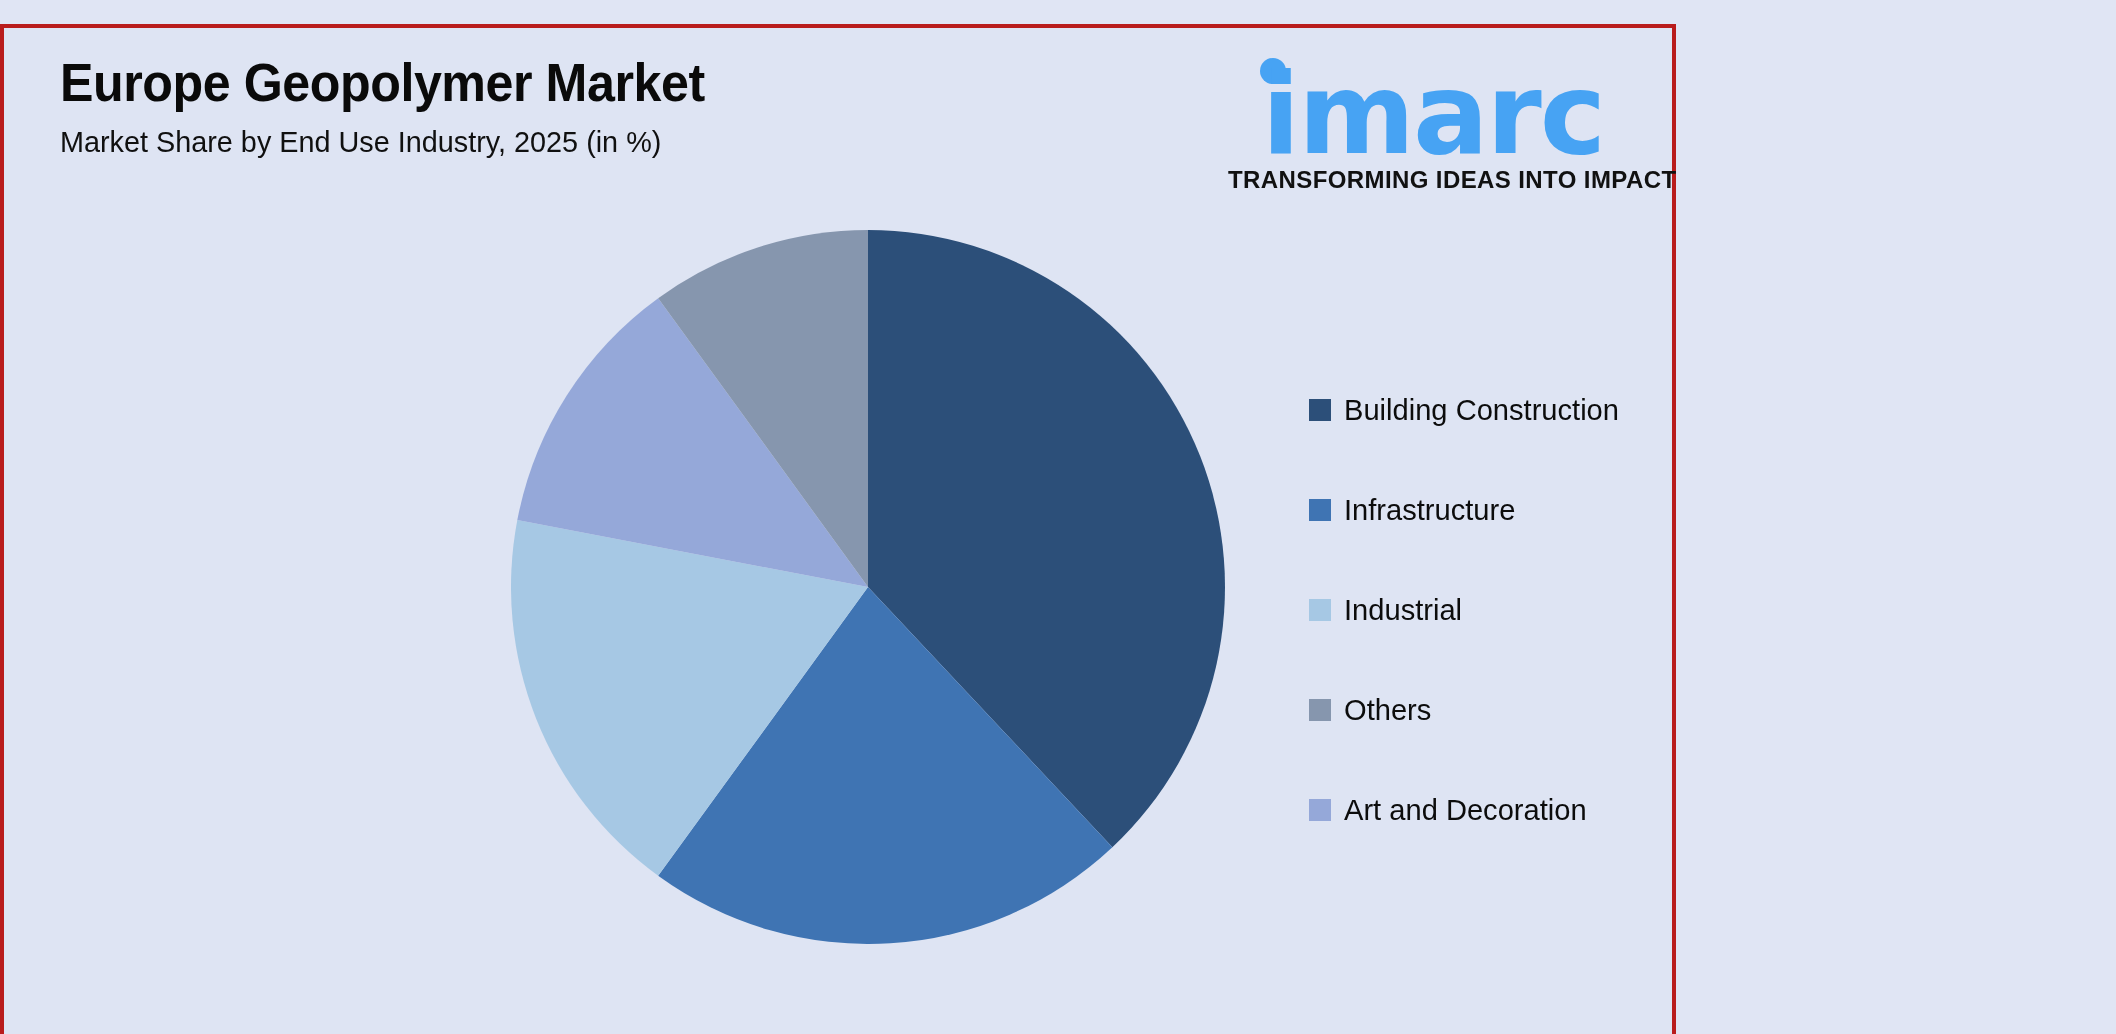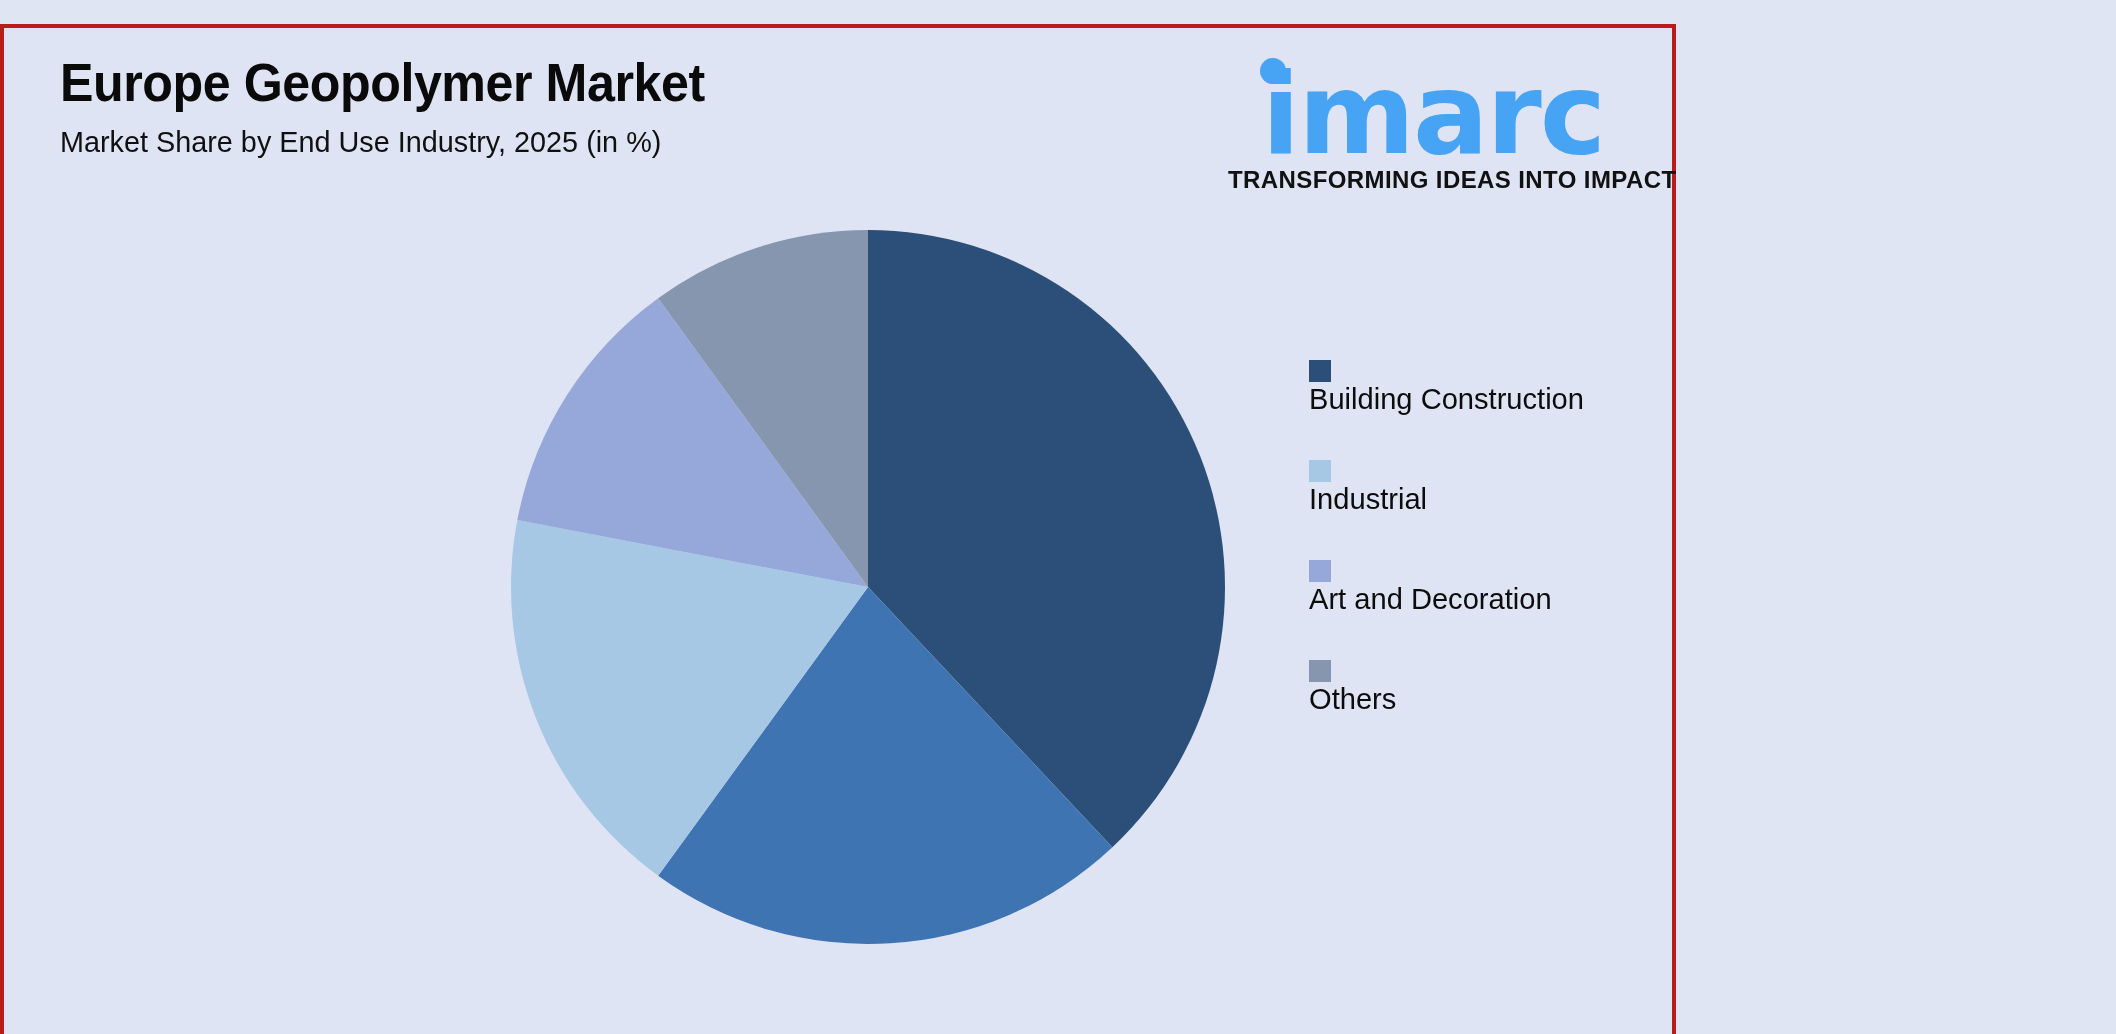--- a/index.html
+++ b/index.html
@@ -122,22 +122,22 @@
 
   
   #legend {
     position: absolute;
     left: 1305px;
     top: 332px;
     width: 600px;
   }
   .legend-item {
     display: flex;
+    align-items: center;
     height: 100px;
-    flex-direction: column;
   }
   .legend-swatch {
     width: 22px;
     height: 22px;
     flex: 0 0 22px;
     margin-right: 13px;
   }
   .legend-label {
     font-family: "Liberation Sans", sans-serif;
     font-size: 30px;
@@ -188,27 +188,31 @@
         </g>
     </svg>
   </div>
 
   <div id="legend">
       <div class="legend-item">
         <span class="legend-swatch" style="background: rgb(44, 79, 121);"></span>
         <span class="legend-label">Building Construction</span>
       </div>
       <div class="legend-item">
+        <span class="legend-swatch" style="background: rgb(63, 116, 179);"></span>
+        <span class="legend-label">Infrastructure</span>
+      </div>
+      <div class="legend-item">
         <span class="legend-swatch" style="background: rgb(166, 200, 228);"></span>
         <span class="legend-label">Industrial</span>
       </div>
       <div class="legend-item">
+        <span class="legend-swatch" style="background: rgb(134, 150, 174);"></span>
+        <span class="legend-label">Others</span>
+      </div>
+      <div class="legend-item">
         <span class="legend-swatch" style="background: rgb(149, 168, 217);"></span>
         <span class="legend-label">Art and Decoration</span>
       </div>
-      <div class="legend-item">
-        <span class="legend-swatch" style="background: rgb(134, 150, 174);"></span>
-        <span class="legend-label">Others</span>
-      </div>
     </div>
 
 
 </div>
 
 </body></html>

